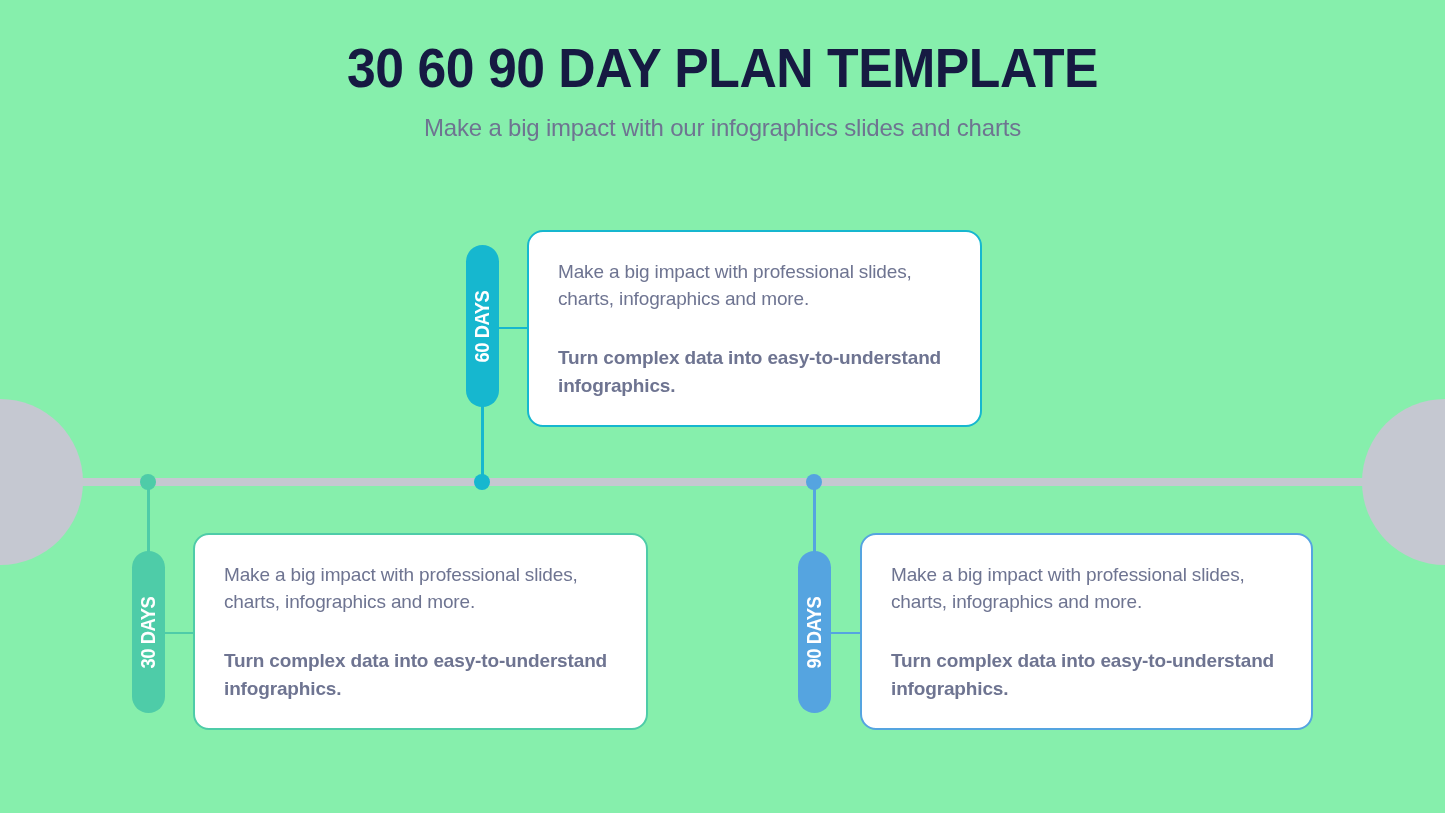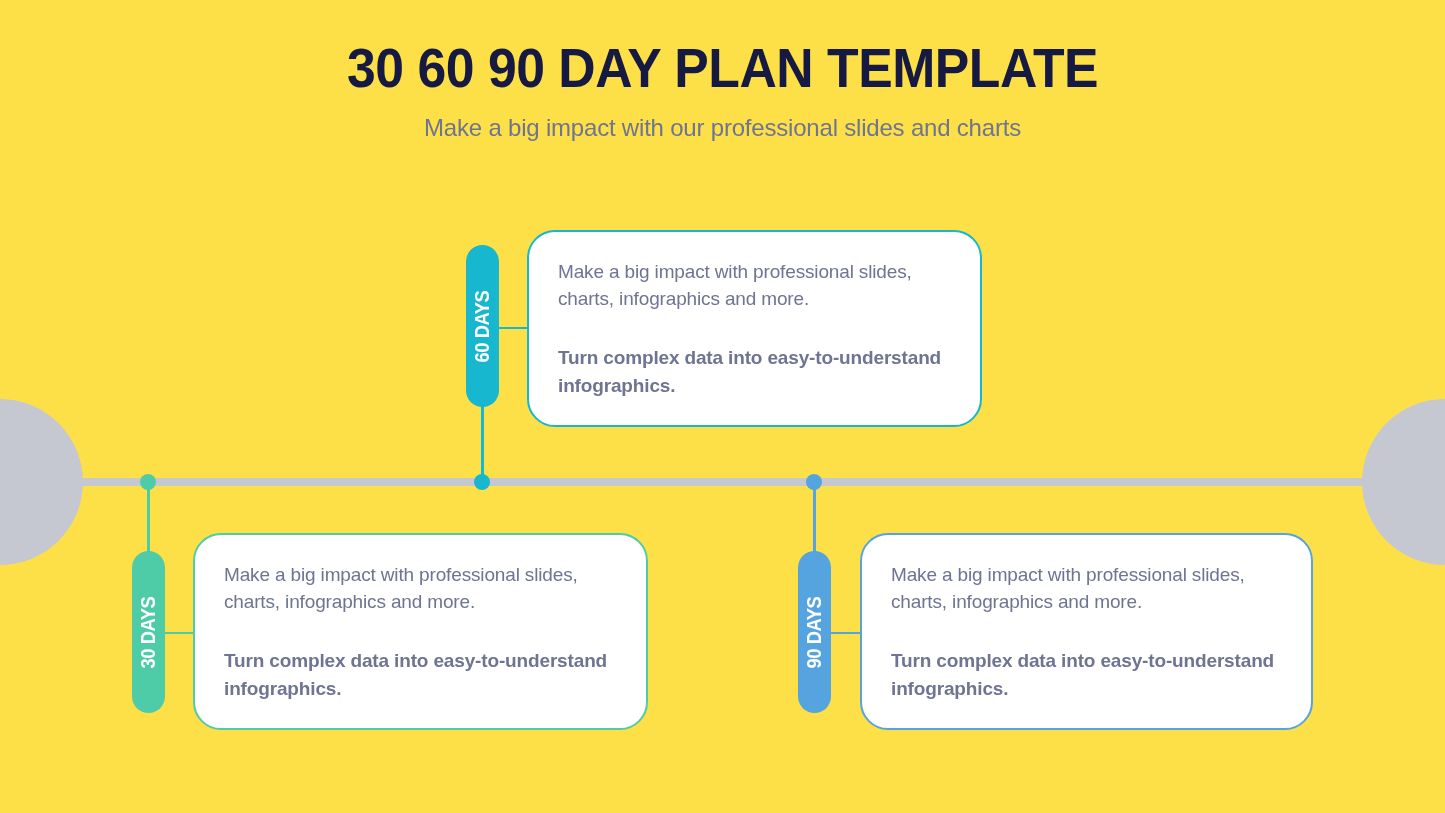--- a/index.html
+++ b/index.html
@@ -9,21 +9,21 @@
     height: 813px;
     background: #ffffff;
     font-family: "Liberation Sans", sans-serif;
     overflow: hidden;
   }
 
   #slide {
     position: relative;
     width: 1445px;
     height: 813px;
-    background: #fde047;
+    background: #86efac;
     overflow: hidden;
   }
 
   
   .header {
     position: absolute;
     top: 40px;
     left: 0;
     width: 1445px;
     text-align: center;
@@ -101,21 +101,21 @@
     letter-spacing: -0.5px;
     white-space: nowrap;
     transform: rotate(-90deg) scaleX(0.92);
     transform-origin: center center;
   }
 
   
   .info-card {
     position: absolute;
     border: 2px solid;
-    border-radius: 28px;
+    border-radius: 16px;
     background: #ffffff;
     padding: 30px 28px 30px 29px;
     display: flex;
     flex-direction: column;
     justify-content: center;
   }
 
   .card-para {
     font-family: "Liberation Sans", sans-serif;
     font-size: 19px;
@@ -131,21 +131,21 @@
     height: 2px;
   }
 </style>
 </head>
 <body>
 
 <div id="slide">
 
   <div class="header">
     <div class="title">30 60 90 DAY PLAN TEMPLATE</div>
-    <div class="subtitle">Make a big impact with our professional slides and charts</div>
+    <div class="subtitle">Make a big impact with our infographics slides and charts</div>
   </div>
 
   <div class="deco-circle left"></div>
   <div class="deco-circle right"></div>
 
   <div class="timeline-bar"></div>
 
   <div class="stem" style="left:147px; top:482px; height:70px; background:#4ecca8;"></div>
   <div class="node-dot" style="left:140px; background:#4ecca8;"></div>
 

